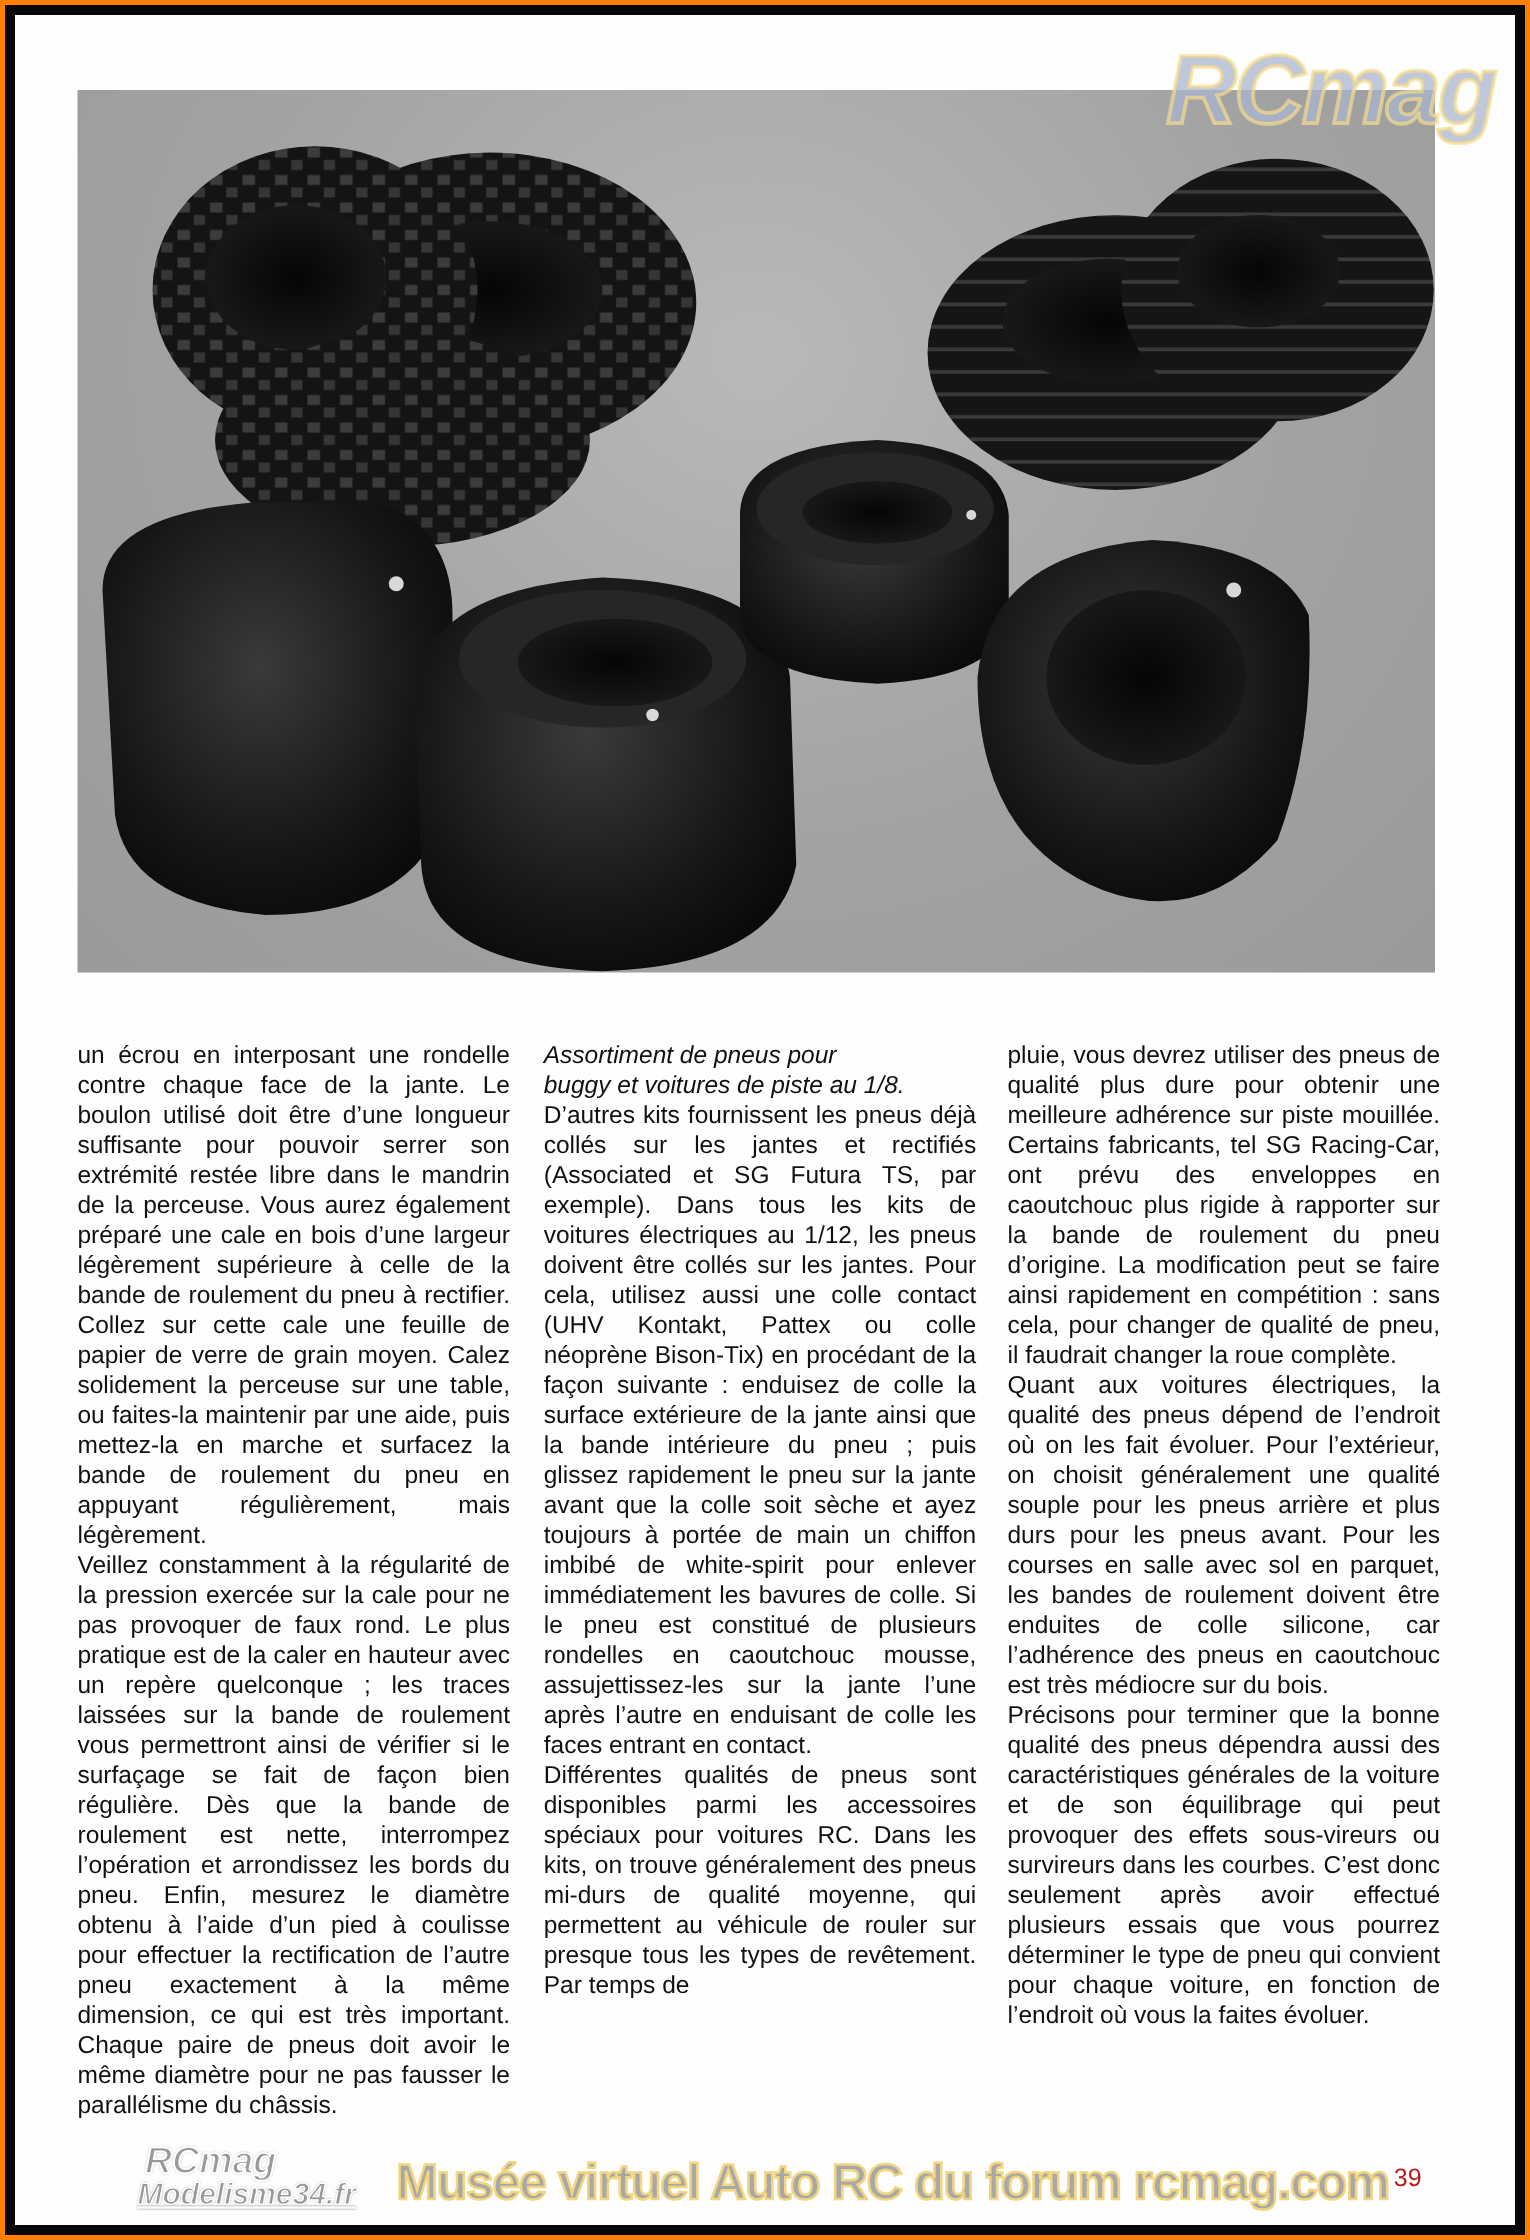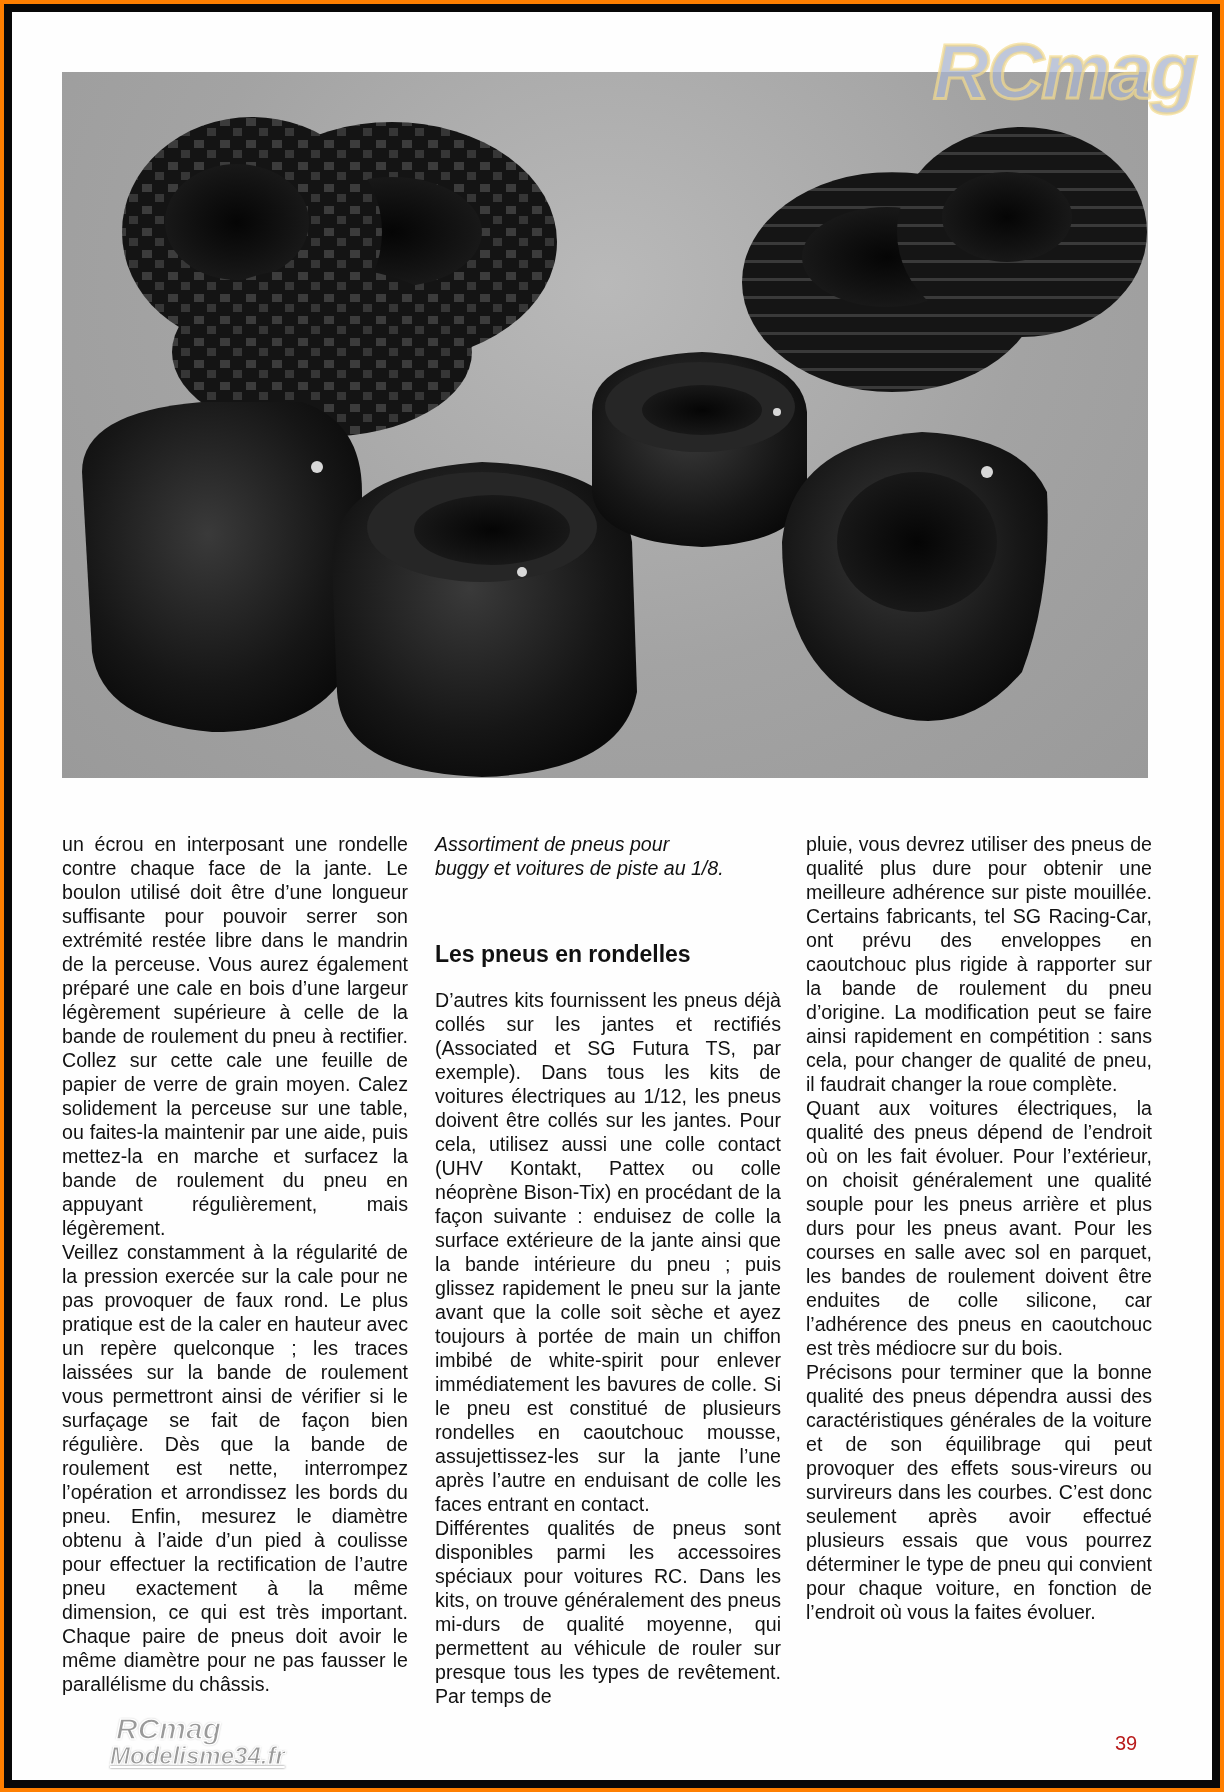--- a/index.html
+++ b/index.html
@@ -152,29 +152,29 @@
   <div class="wm-top">RCmag</div>
 
   <div class="col col1">
     <p>un écrou en interposant une rondelle contre chaque face de la jante. Le boulon utilisé doit être d’une longueur suffisante pour pouvoir serrer son extrémité restée libre dans le mandrin de la perceuse. Vous aurez également préparé une cale en bois d’une largeur légèrement supérieure à celle de la bande de roulement du pneu à rectifier. Collez sur cette cale une feuille de papier de verre de grain moyen. Calez solidement la perceuse sur une table, ou faites-la maintenir par une aide, puis mettez-la en marche et surfacez la bande de roulement du pneu en appuyant régulièrement, mais légèrement.</p>
     <p>Veillez constamment à la régularité de la pression exercée sur la cale pour ne pas provoquer de faux rond. Le plus pratique est de la caler en hauteur avec un repère quelconque ; les traces laissées sur la bande de roulement vous permettront ainsi de vérifier si le surfaçage se fait de façon bien régulière. Dès que la bande de roulement est nette, interrompez l’opération et arrondissez les bords du pneu. Enfin, mesurez le diamètre obtenu à l’aide d’un pied à coulisse pour effectuer la rectification de l’autre pneu exactement à la même dimension, ce qui est très important. Chaque paire de pneus doit avoir le même diamètre pour ne pas fausser le parallélisme du châssis.</p>
   </div>
 
   <div class="col col2">
     <p class="caption">Assortiment de pneus pour</p>
     <p class="caption">buggy et voitures de piste au 1/8.</p>
-    <h2 class="heading">Les pneus en rondelles</h2>
     <p>D’autres kits fournissent les pneus déjà collés sur les jantes et rectifiés (Associated et SG Futura TS, par exemple). Dans tous les kits de voitures électriques au 1/12, les pneus doivent être collés sur les jantes. Pour cela, utilisez aussi une colle contact (UHV Kontakt, Pattex ou colle néoprène Bison-Tix) en procédant de la façon suivante : enduisez de colle la surface extérieure de la jante ainsi que la bande intérieure du pneu ; puis glissez rapidement le pneu sur la jante avant que la colle soit sèche et ayez toujours à portée de main un chiffon imbibé de white-spirit pour enlever immédiatement les bavures de colle. Si le pneu est constitué de plusieurs rondelles en caoutchouc mousse, assujettissez-les sur la jante l’une après l’autre en enduisant de colle les faces entrant en contact.</p>
     <p>Différentes qualités de pneus sont disponibles parmi les accessoires spéciaux pour voitures RC. Dans les kits, on trouve généralement des pneus mi-durs de qualité moyenne, qui permettent au véhicule de rouler sur presque tous les types de revêtement. Par temps de</p>
   </div>
 
   <div class="col col3">
     <p>pluie, vous devrez utiliser des pneus de qualité plus dure pour obtenir une meilleure adhérence sur piste mouillée. Certains fabricants, tel SG Racing-Car, ont prévu des enveloppes en caoutchouc plus rigide à rapporter sur la bande de roulement du pneu d’origine. La modification peut se faire ainsi rapidement en compétition : sans cela, pour changer de qualité de pneu, il faudrait changer la roue complète.</p>
     <p>Quant aux voitures électriques, la qualité des pneus dépend de l’endroit où on les fait évoluer. Pour l’extérieur, on choisit généralement une qualité souple pour les pneus arrière et plus durs pour les pneus avant. Pour les courses en salle avec sol en parquet, les bandes de roulement doivent être enduites de colle silicone, car l’adhérence des pneus en caoutchouc est très médiocre sur du bois.</p>
     <p>Précisons pour terminer que la bonne qualité des pneus dépendra aussi des caractéristiques générales de la voiture et de son équilibrage qui peut provoquer des effets sous-vireurs ou survireurs dans les courbes. C’est donc seulement après avoir effectué plusieurs essais que vous pourrez déterminer le type de pneu qui convient pour chaque voiture, en fonction de l’endroit où vous la faites évoluer.</p>
   </div>
 
   <div class="footer-logo">
     <div class="logo-rc">RCmag</div>
     <div class="logo-site">Modelisme34.fr</div>
   </div>
+  <div class="footer-banner">Musée virtuel Auto RC du forum rcmag.com</div>
   <div class="page-num">39</div>
 </div>
 
 </body></html>

